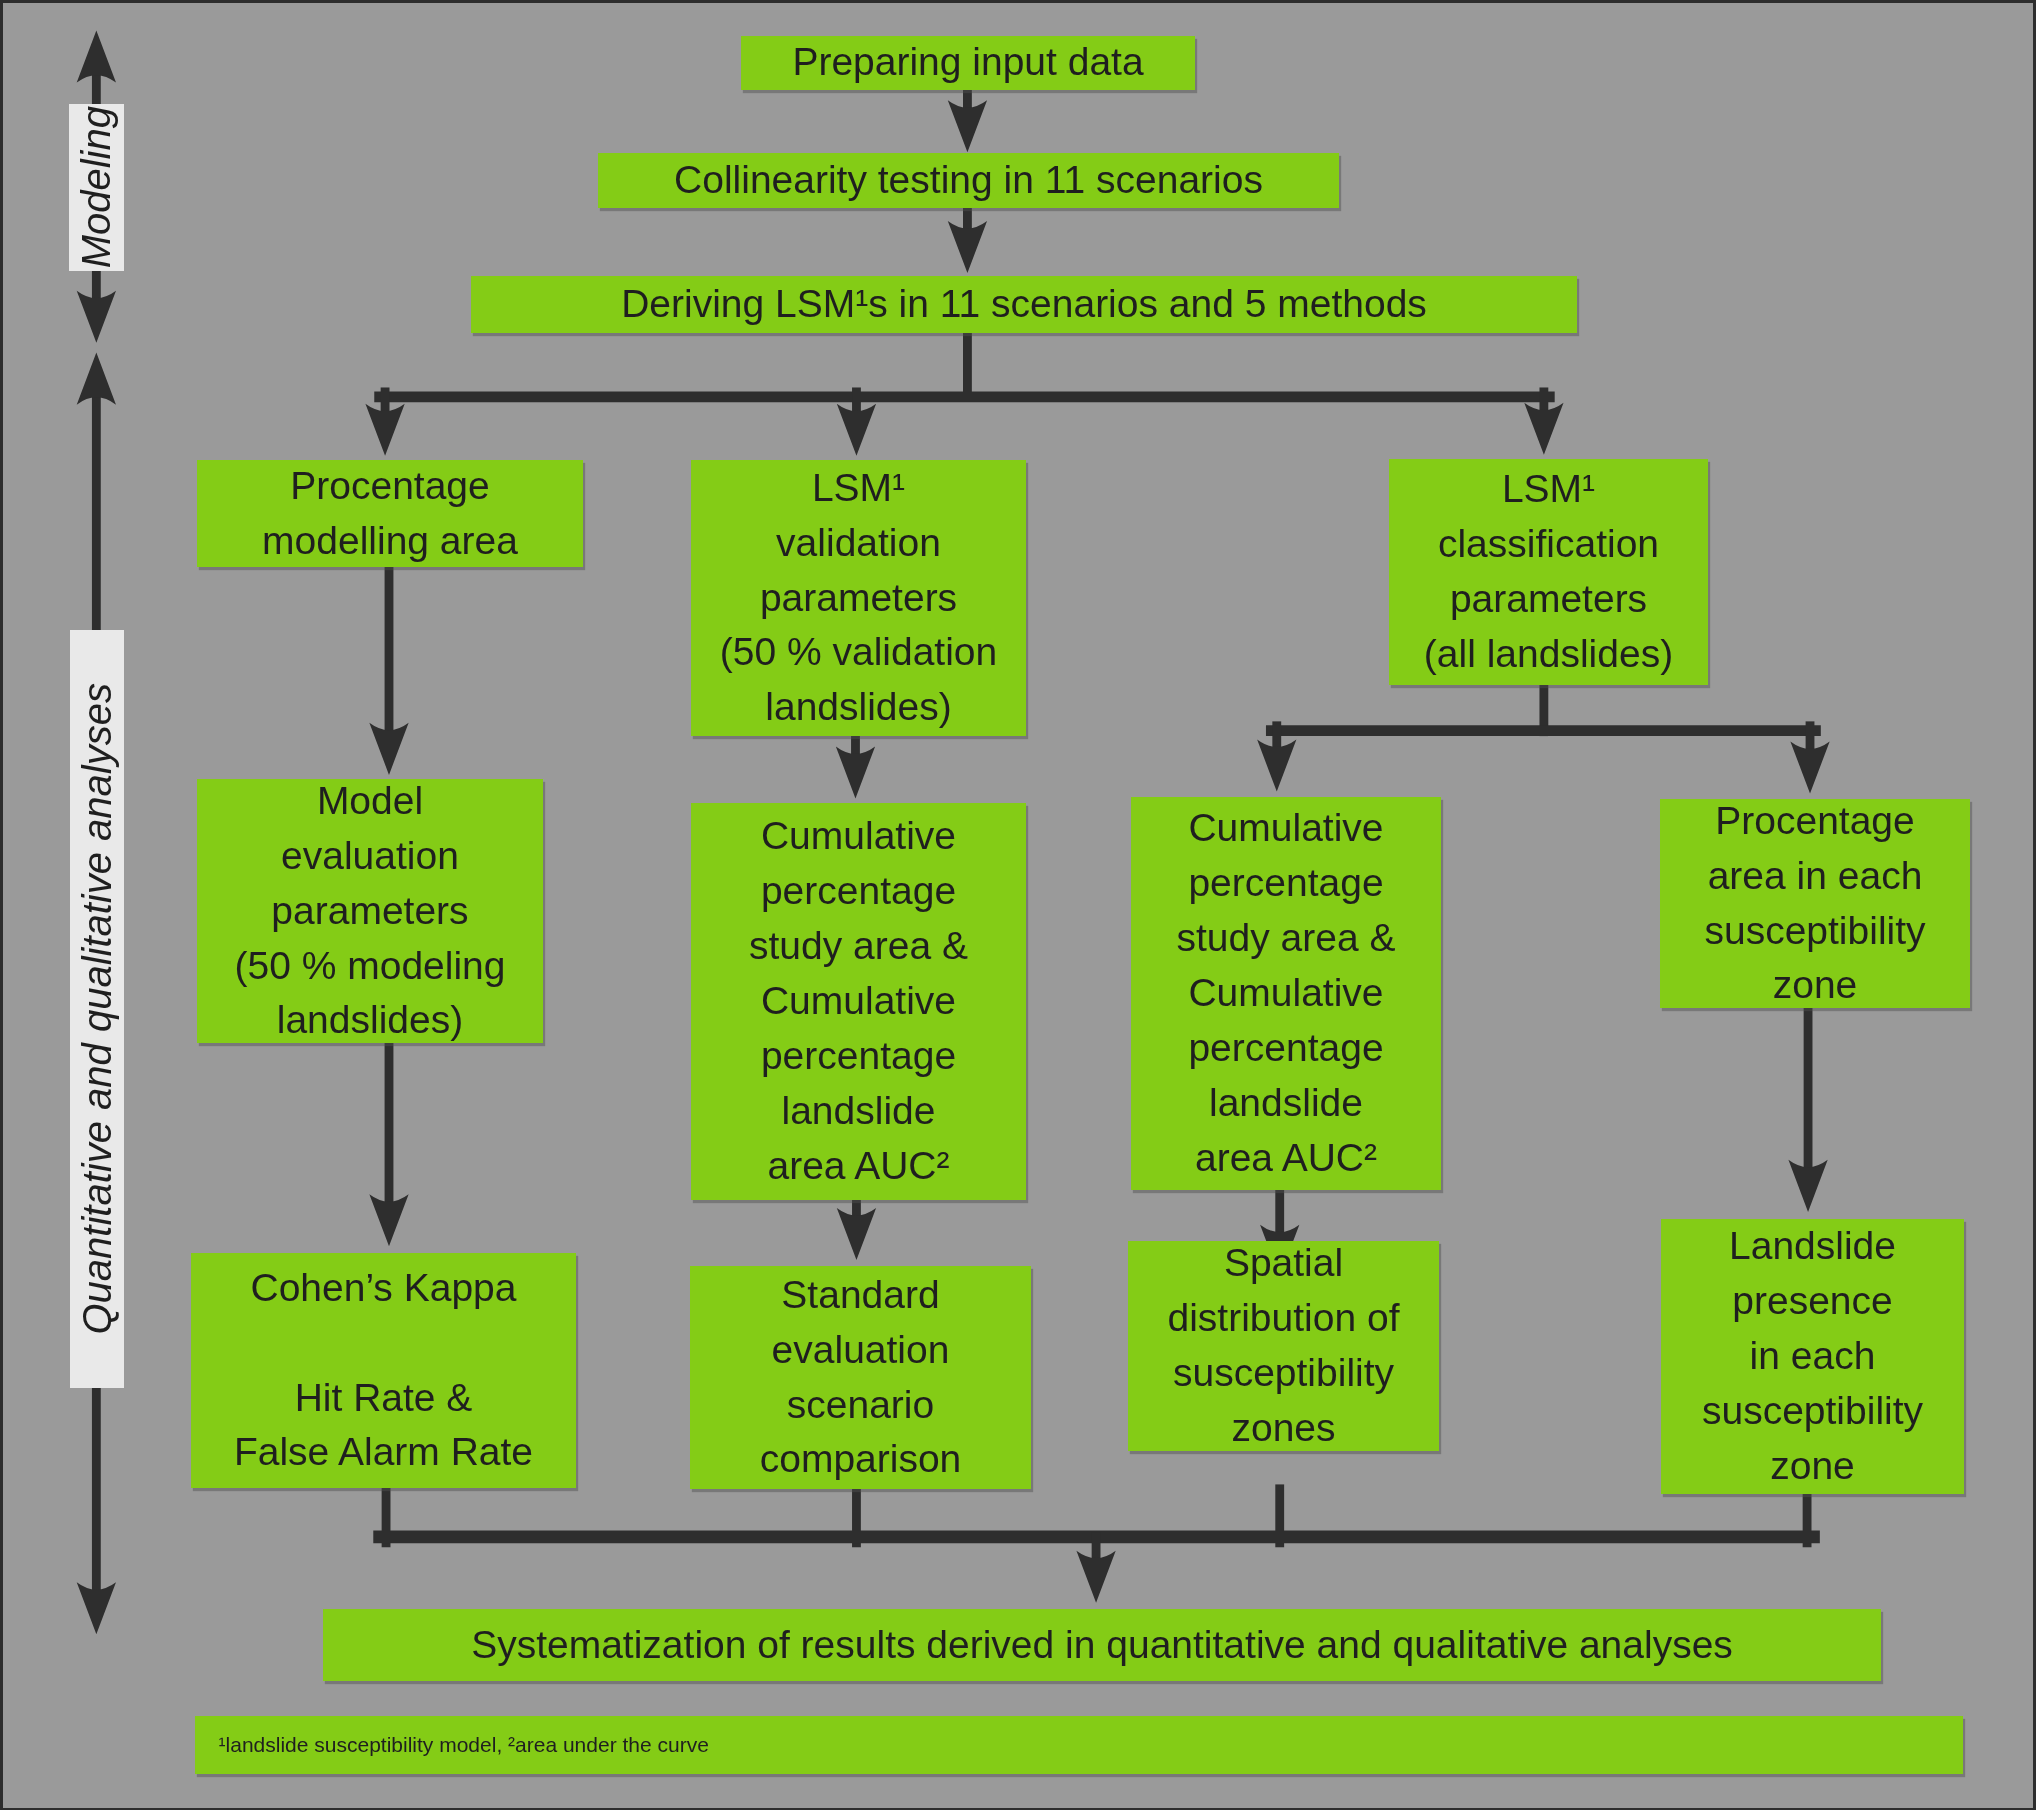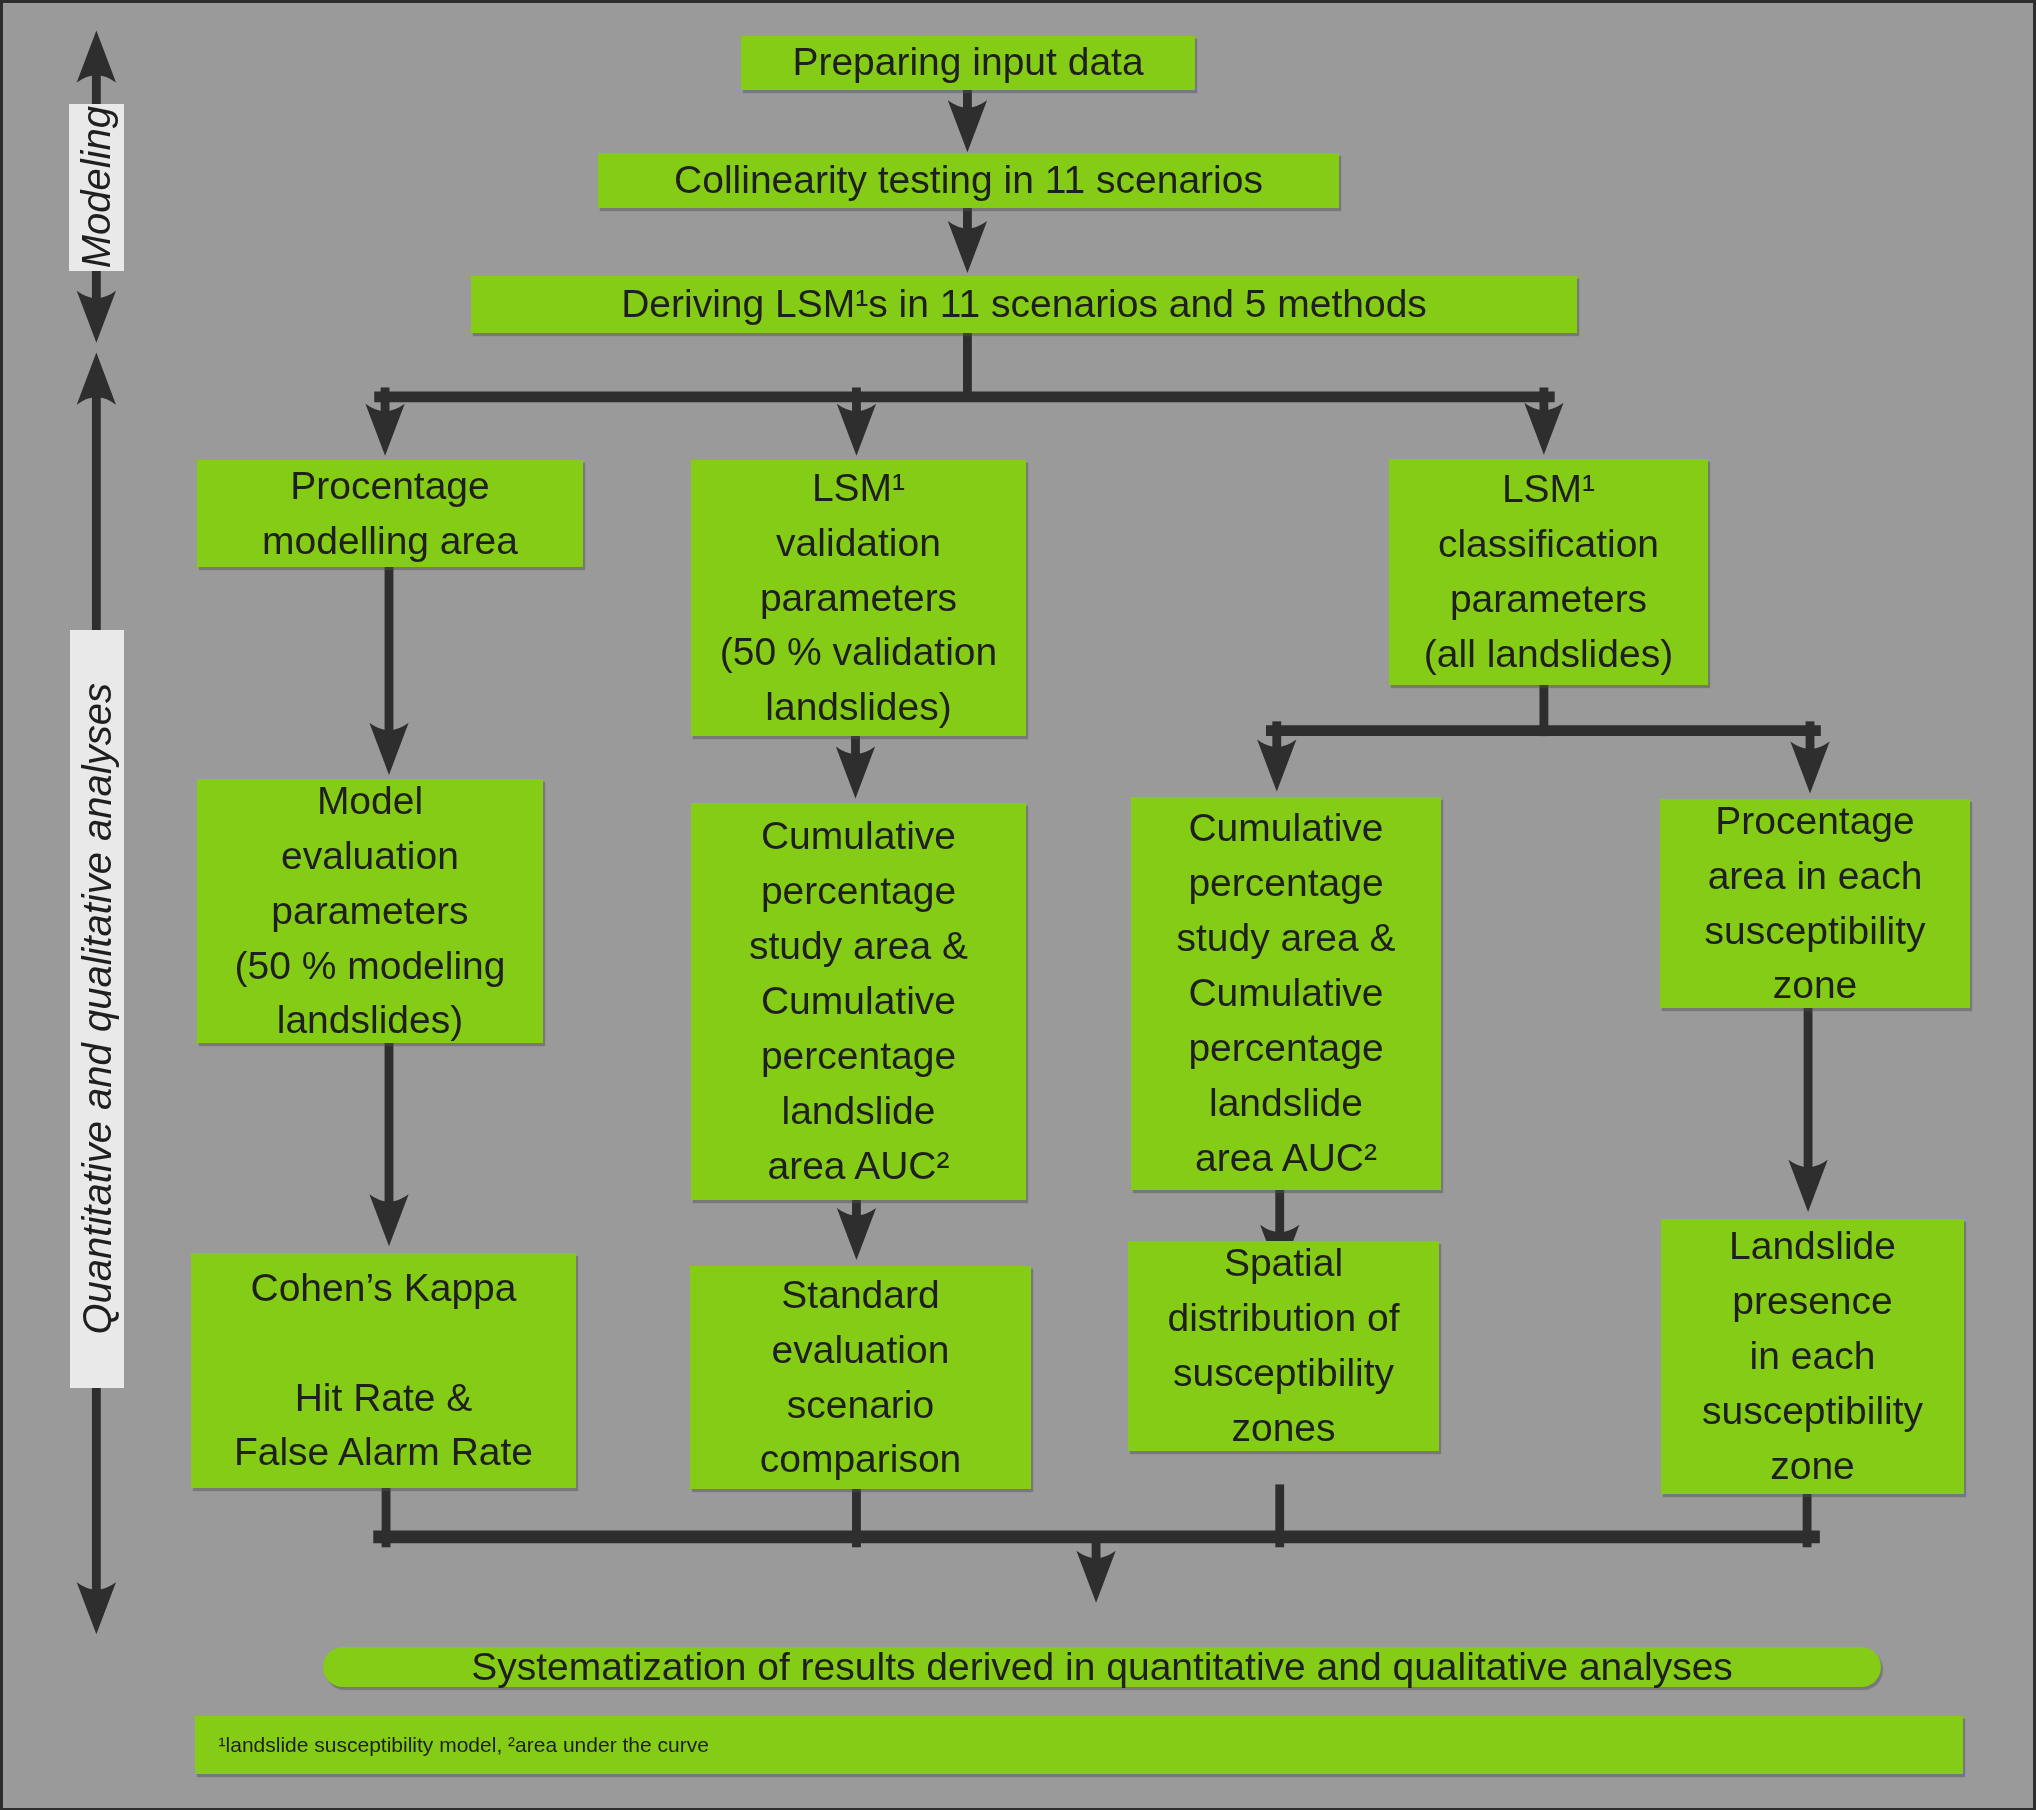--- a/index.html
+++ b/index.html
@@ -155,18 +155,18 @@
 distribution of
 susceptibility
 zones</div>
 
   <div class="box" style="left:1658px; top:1216px; width:303px; height:275px;">Landslide
 presence
 in each
 susceptibility
 zone</div>
 
-  <div class="box banner" style="left:320px; top:1644px; width:1558px; height:40px;border-radius:28px;">Systematization of results derived in quantitative and qualitative analyses</div>
+  <div class="box banner" style="left:320px; top:1606px; width:1558px; height:72px;">Systematization of results derived in quantitative and qualitative analyses</div>
 
   <div class="box footnote" style="left:192px; top:1713px; width:1768px; height:58px;">¹landslide susceptibility model, ²area under the curve</div>
 
 </div>
 
 
 </body></html>

